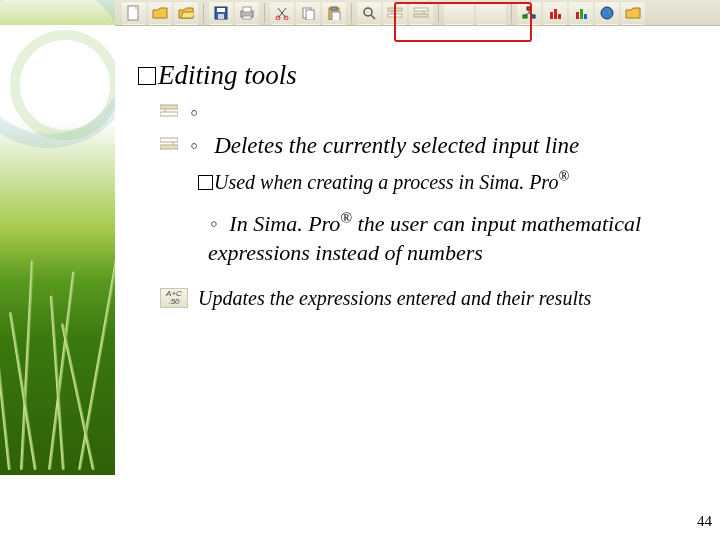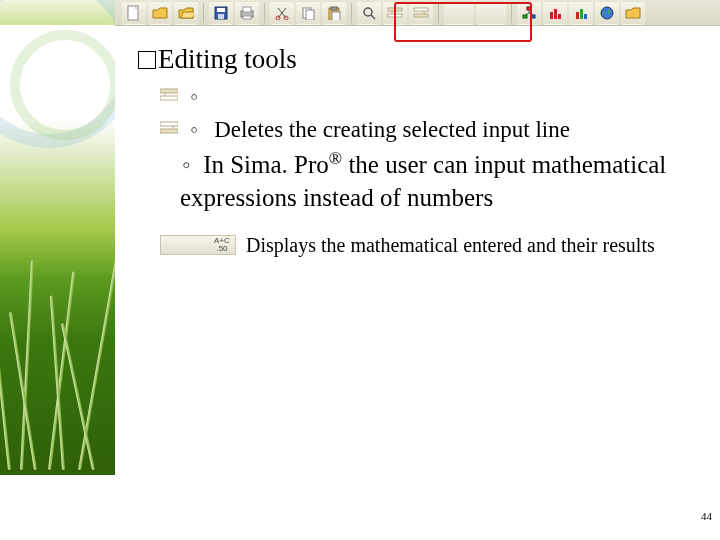--- a/index.html
+++ b/index.html
@@ -100,22 +100,23 @@
     width: 134px; height: 36px;
     border: 2px solid #d11a1a;
     border-radius: 3px;
     pointer-events: none;
   }
 
   
   .content {
     position: absolute;
     left: 130px; right: 0;
-    top: 44px;
+    top: 60px;
     color: #000;
+    font-style: italic;
   }
   .heading {
     font-size: 27px;
     margin: 0 0 6px 8px;
   }
   .heading .box {
     display: inline-block;
     width: 16px; height: 16px;
     border: 1.5px solid #000;
     vertical-align: -1px;
@@ -148,22 +149,22 @@
     margin-bottom: 14px;
   }
   .note .box, .note2 .box {
     display: inline-block;
     width: 13px; height: 13px;
     border: 1.3px solid #000;
     vertical-align: -1px;
     margin-right: 1px;
   }
   .para {
-    font-size: 25px;
-    margin-left: 50px;
+    font-size: 22px;
+    margin-left: 78px;
     margin-right: 8px;
     line-height: 1.3;
   }
   .expr-block {
     margin-top: 18px;
     margin-left: 30px;
   }
   .expr-row {
     display: flex;
     align-items: flex-start;
@@ -176,22 +177,22 @@
   .expr-row .text { flex: 1; padding-right: 4px; }
 
   .reg {
     font-size: 0.7em;
     vertical-align: super;
   }
 
   .pagenum {
     position: absolute;
     right: 8px;
-    bottom: 18px;
-    font-size: 11px;
+    bottom: 10px;
+    font-size: 15px;
   }
 
   
   .txttag {
     font-family: Arial, sans-serif;
     font-size: 8px;
     line-height: 8px;
     text-align: center;
     color: #444;
   }
@@ -354,37 +355,40 @@
       </div>
       <div class="row">
         <div class="mini-icon">
           <svg width="18" height="16">
               <rect x="0" y="2" width="18" height="4" fill="#fff" stroke="#b8ae88"></rect>
               <rect x="0" y="9" width="18" height="4" fill="#e7dfc4" stroke="#b8ae88"></rect>
               <line x1="13" y1="6" x2="13" y2="9" stroke="#b8ae88"></line>
             </svg>
         </div>
         <span class="ring">◦</span>
-        <span>Deletes the creating selected input line</span>
+        <span>Deletes the currently selected input line</span>
       </div>
     </div>
 
+    <div class="note">
+      <span class="box"></span><span>Used when creating a process in Sima. Pro</span><span class="reg">®</span>
+    </div>
 
 
     <div class="para">
       <span class="ring">◦</span>
       <span>In Sima. Pro</span><span class="reg">®</span><span> the user can input mathematical expressions instead of numbers</span>
     </div>
 
     <div class="expr-block">
       <div class="expr-row">
-        <div class="mini-icon" style="width:26px;flex:0 0 26px;background:linear-gradient(#f7f5ea,#e3e0cf);border:1px solid #c9c5af;padding-left:48px;">
+        <div class="mini-icon" style="width:26px;flex:0 0 26px;background:linear-gradient(#f7f5ea,#e3e0cf);border:1px solid #c9c5af;">
           <div class="txttag" style="white-space:pre;">A+C
 .50</div>
         </div>
-        <div class="text"><span class="box"></span><span>Displays the mathematical entered and their results</span></div>
+        <div class="text"><span class="box"></span><span>Updates the expressions entered and their results</span></div>
       </div>
     </div>
 
   </div>
 
   <div class="pagenum">44</div>
 </div>
 
 </body></html>

